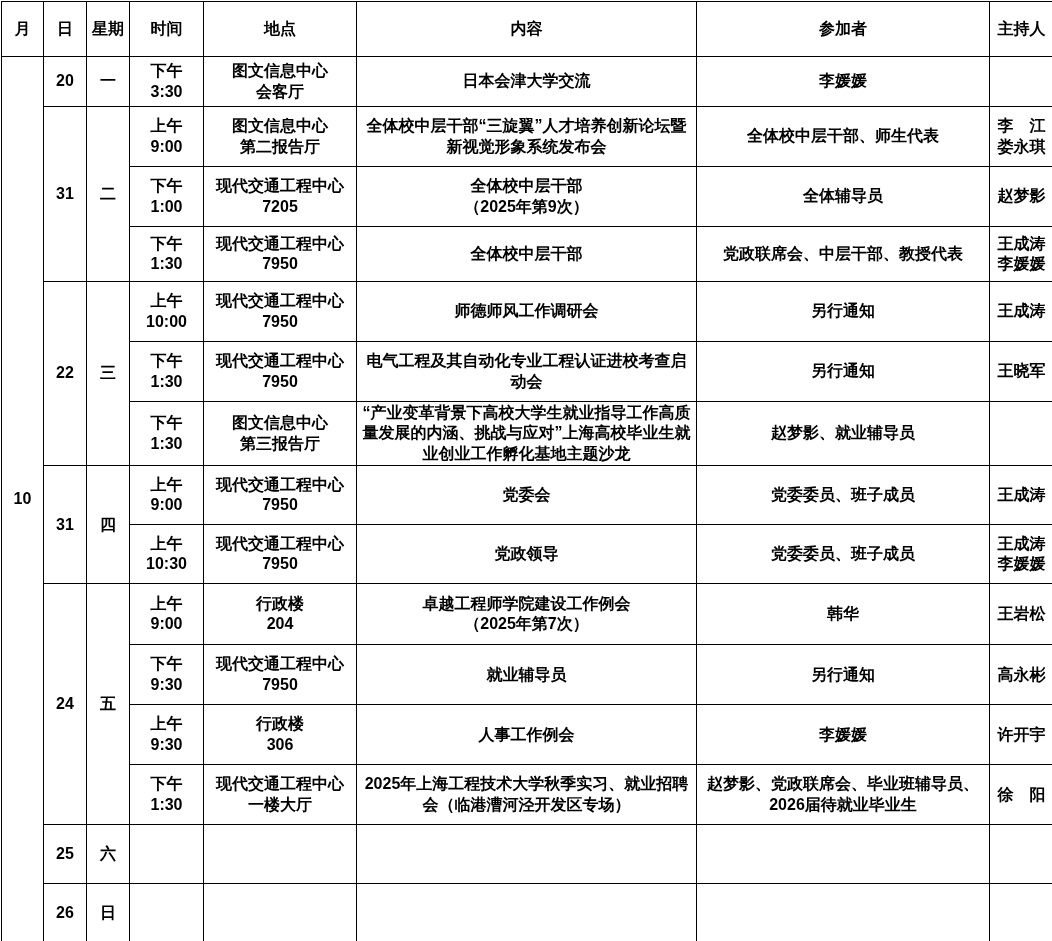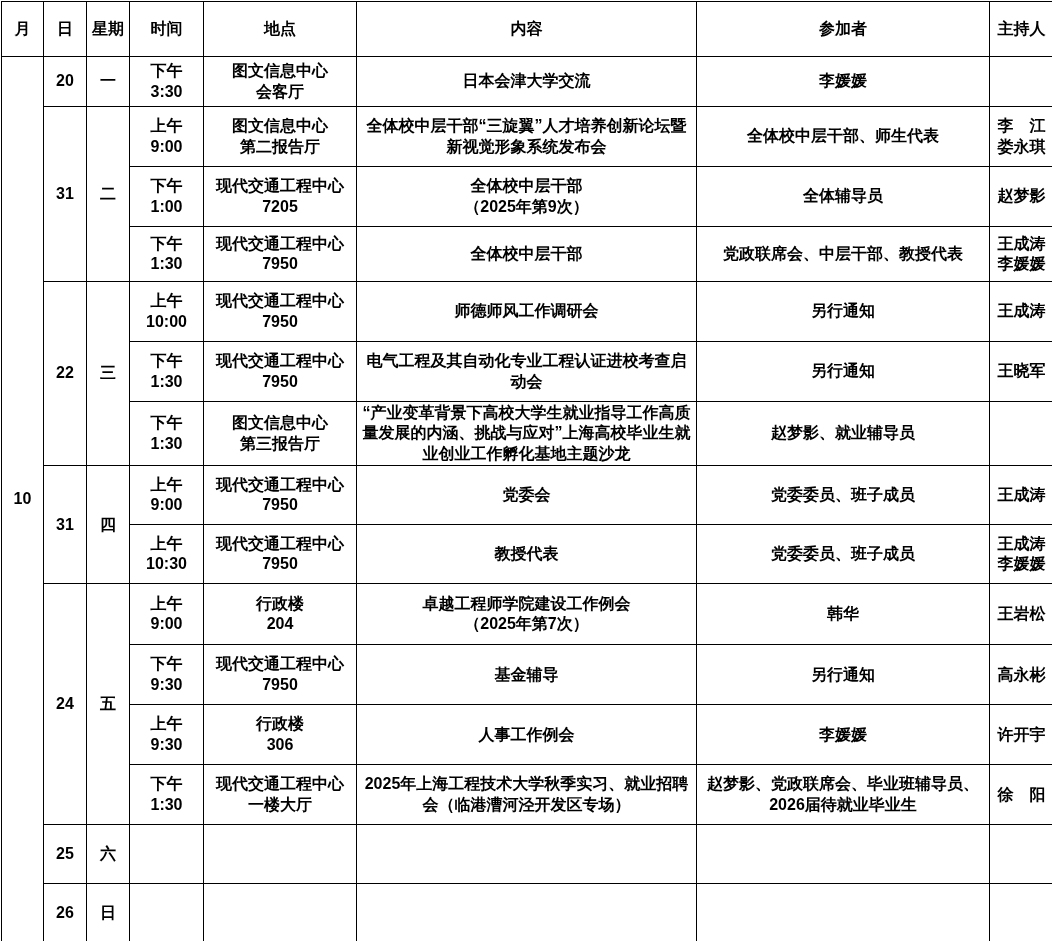--- a/index.html
+++ b/index.html
@@ -146,21 +146,21 @@
 7950</td>
       <td>党委会</td>
       <td>党委委员、班子成员</td>
       <td>王成涛</td>
     </tr>
     <tr style="height:59px">
       <td>上午
 10:30</td>
       <td>现代交通工程中心
 7950</td>
-      <td>教授代表</td>
+      <td>党政领导</td>
       <td>党委委员、班子成员</td>
       <td>王成涛
 李媛媛</td>
     </tr>
     <tr style="height:61px">
       <td rowspan="4">24</td>
       <td rowspan="4">五</td>
       <td>上午
 9:00</td>
       <td>行政楼
@@ -168,21 +168,21 @@
       <td>卓越工程师学院建设工作例会
 （2025年第7次）</td>
       <td>韩华</td>
       <td>王岩松</td>
     </tr>
     <tr style="height:60px">
       <td>下午
 9:30</td>
       <td>现代交通工程中心
 7950</td>
-      <td>基金辅导</td>
+      <td>就业辅导员</td>
       <td>另行通知</td>
       <td>高永彬</td>
     </tr>
     <tr style="height:60px">
       <td>上午
 9:30</td>
       <td>行政楼
 306</td>
       <td>人事工作例会</td>
       <td>李媛媛</td>

